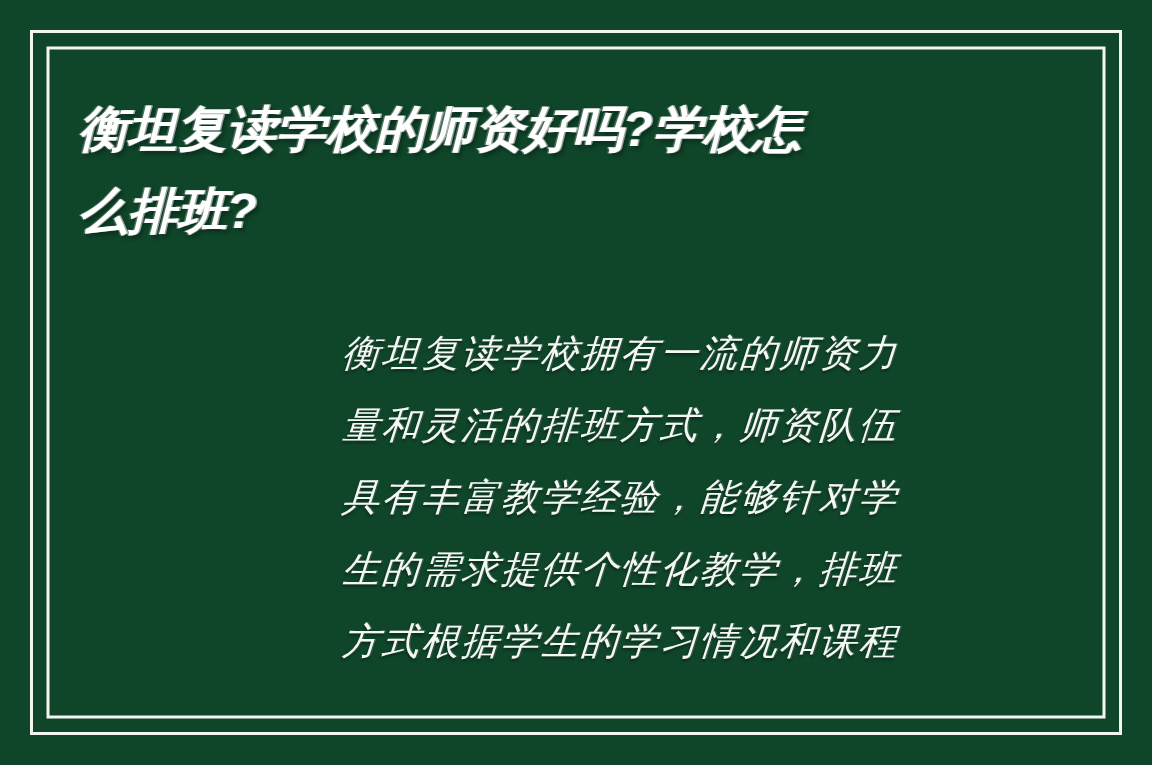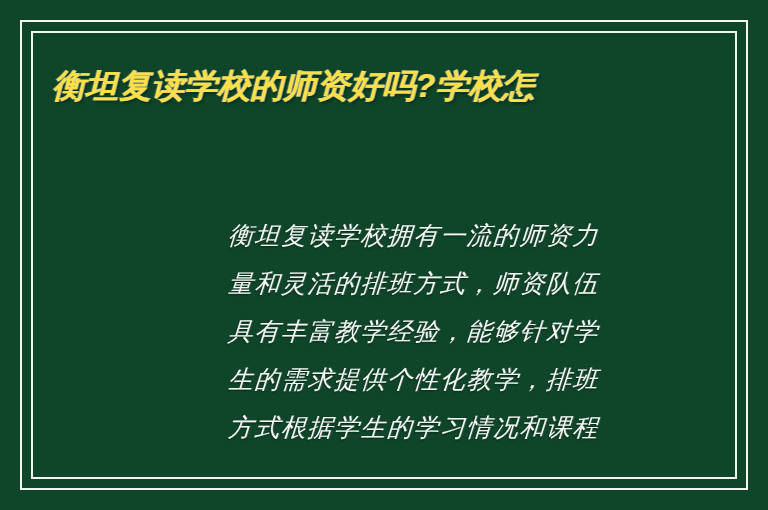--- a/index.html
+++ b/index.html
@@ -39,21 +39,21 @@
   }
 
   
   #title-block {
     position:absolute;
     left:52px;
     top:58px;
     width:640px;
   }
   .title-line {
-    color:#fde047;
+    color:#ffffff;
     font-family:"Liberation Sans", sans-serif;
     font-size:33px;
     font-weight:bold;
     font-style:italic;
     letter-spacing:0px;
     line-height:55px;
     white-space:nowrap;
     text-shadow:
        1px 0 0 rgba(255,255,255,.55),
       -1px 0 0 rgba(255,255,255,.25),
@@ -88,20 +88,21 @@
 </head>
 <body>
 
 <div id="card">
 
   <div id="frame-outer"></div>
   <div id="frame-inner"></div>
 
   <div id="title-block">
     <div class="title-line">衡坦复读学校的师资好吗?学校怎</div>
+    <div class="title-line">么排班?</div>
   </div>
 
   <div id="body-block">
     <div class="body-line">衡坦复读学校拥有一流的师资力</div>
     <div class="body-line">量和灵活的排班方式，师资队伍</div>
     <div class="body-line">具有丰富教学经验，能够针对学</div>
     <div class="body-line">生的需求提供个性化教学，排班</div>
     <div class="body-line">方式根据学生的学习情况和课程</div>
   </div>
 

